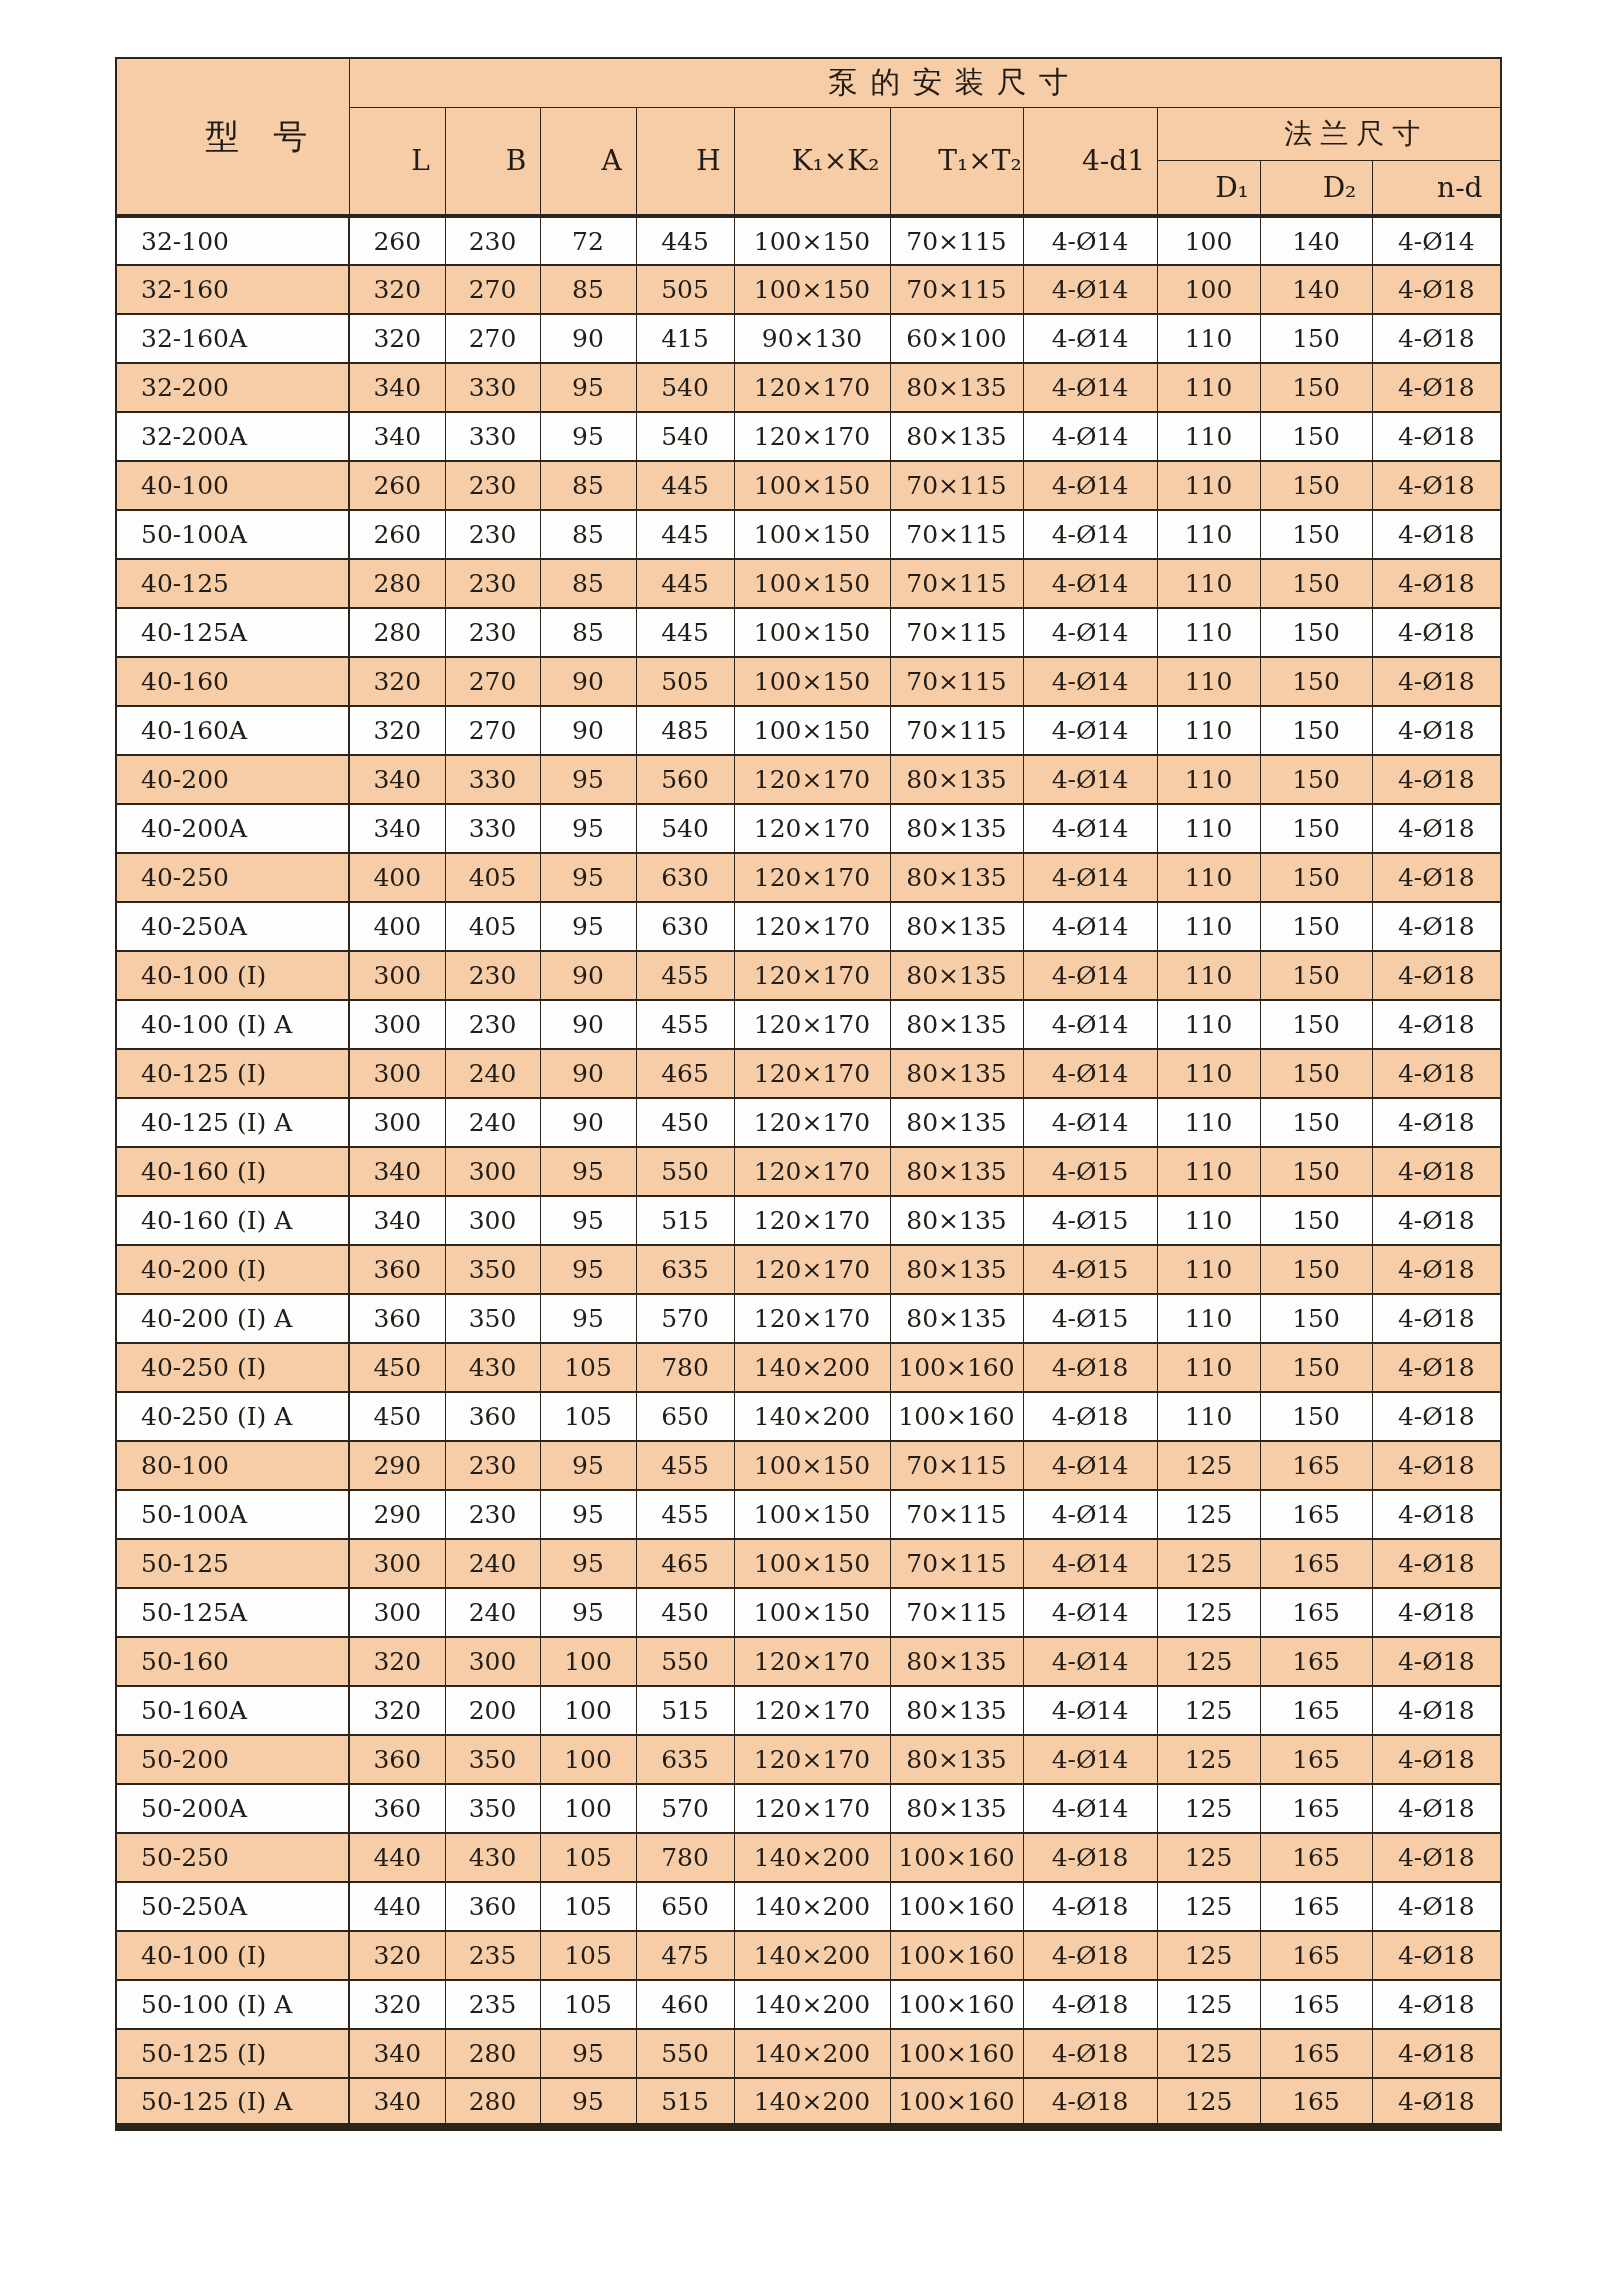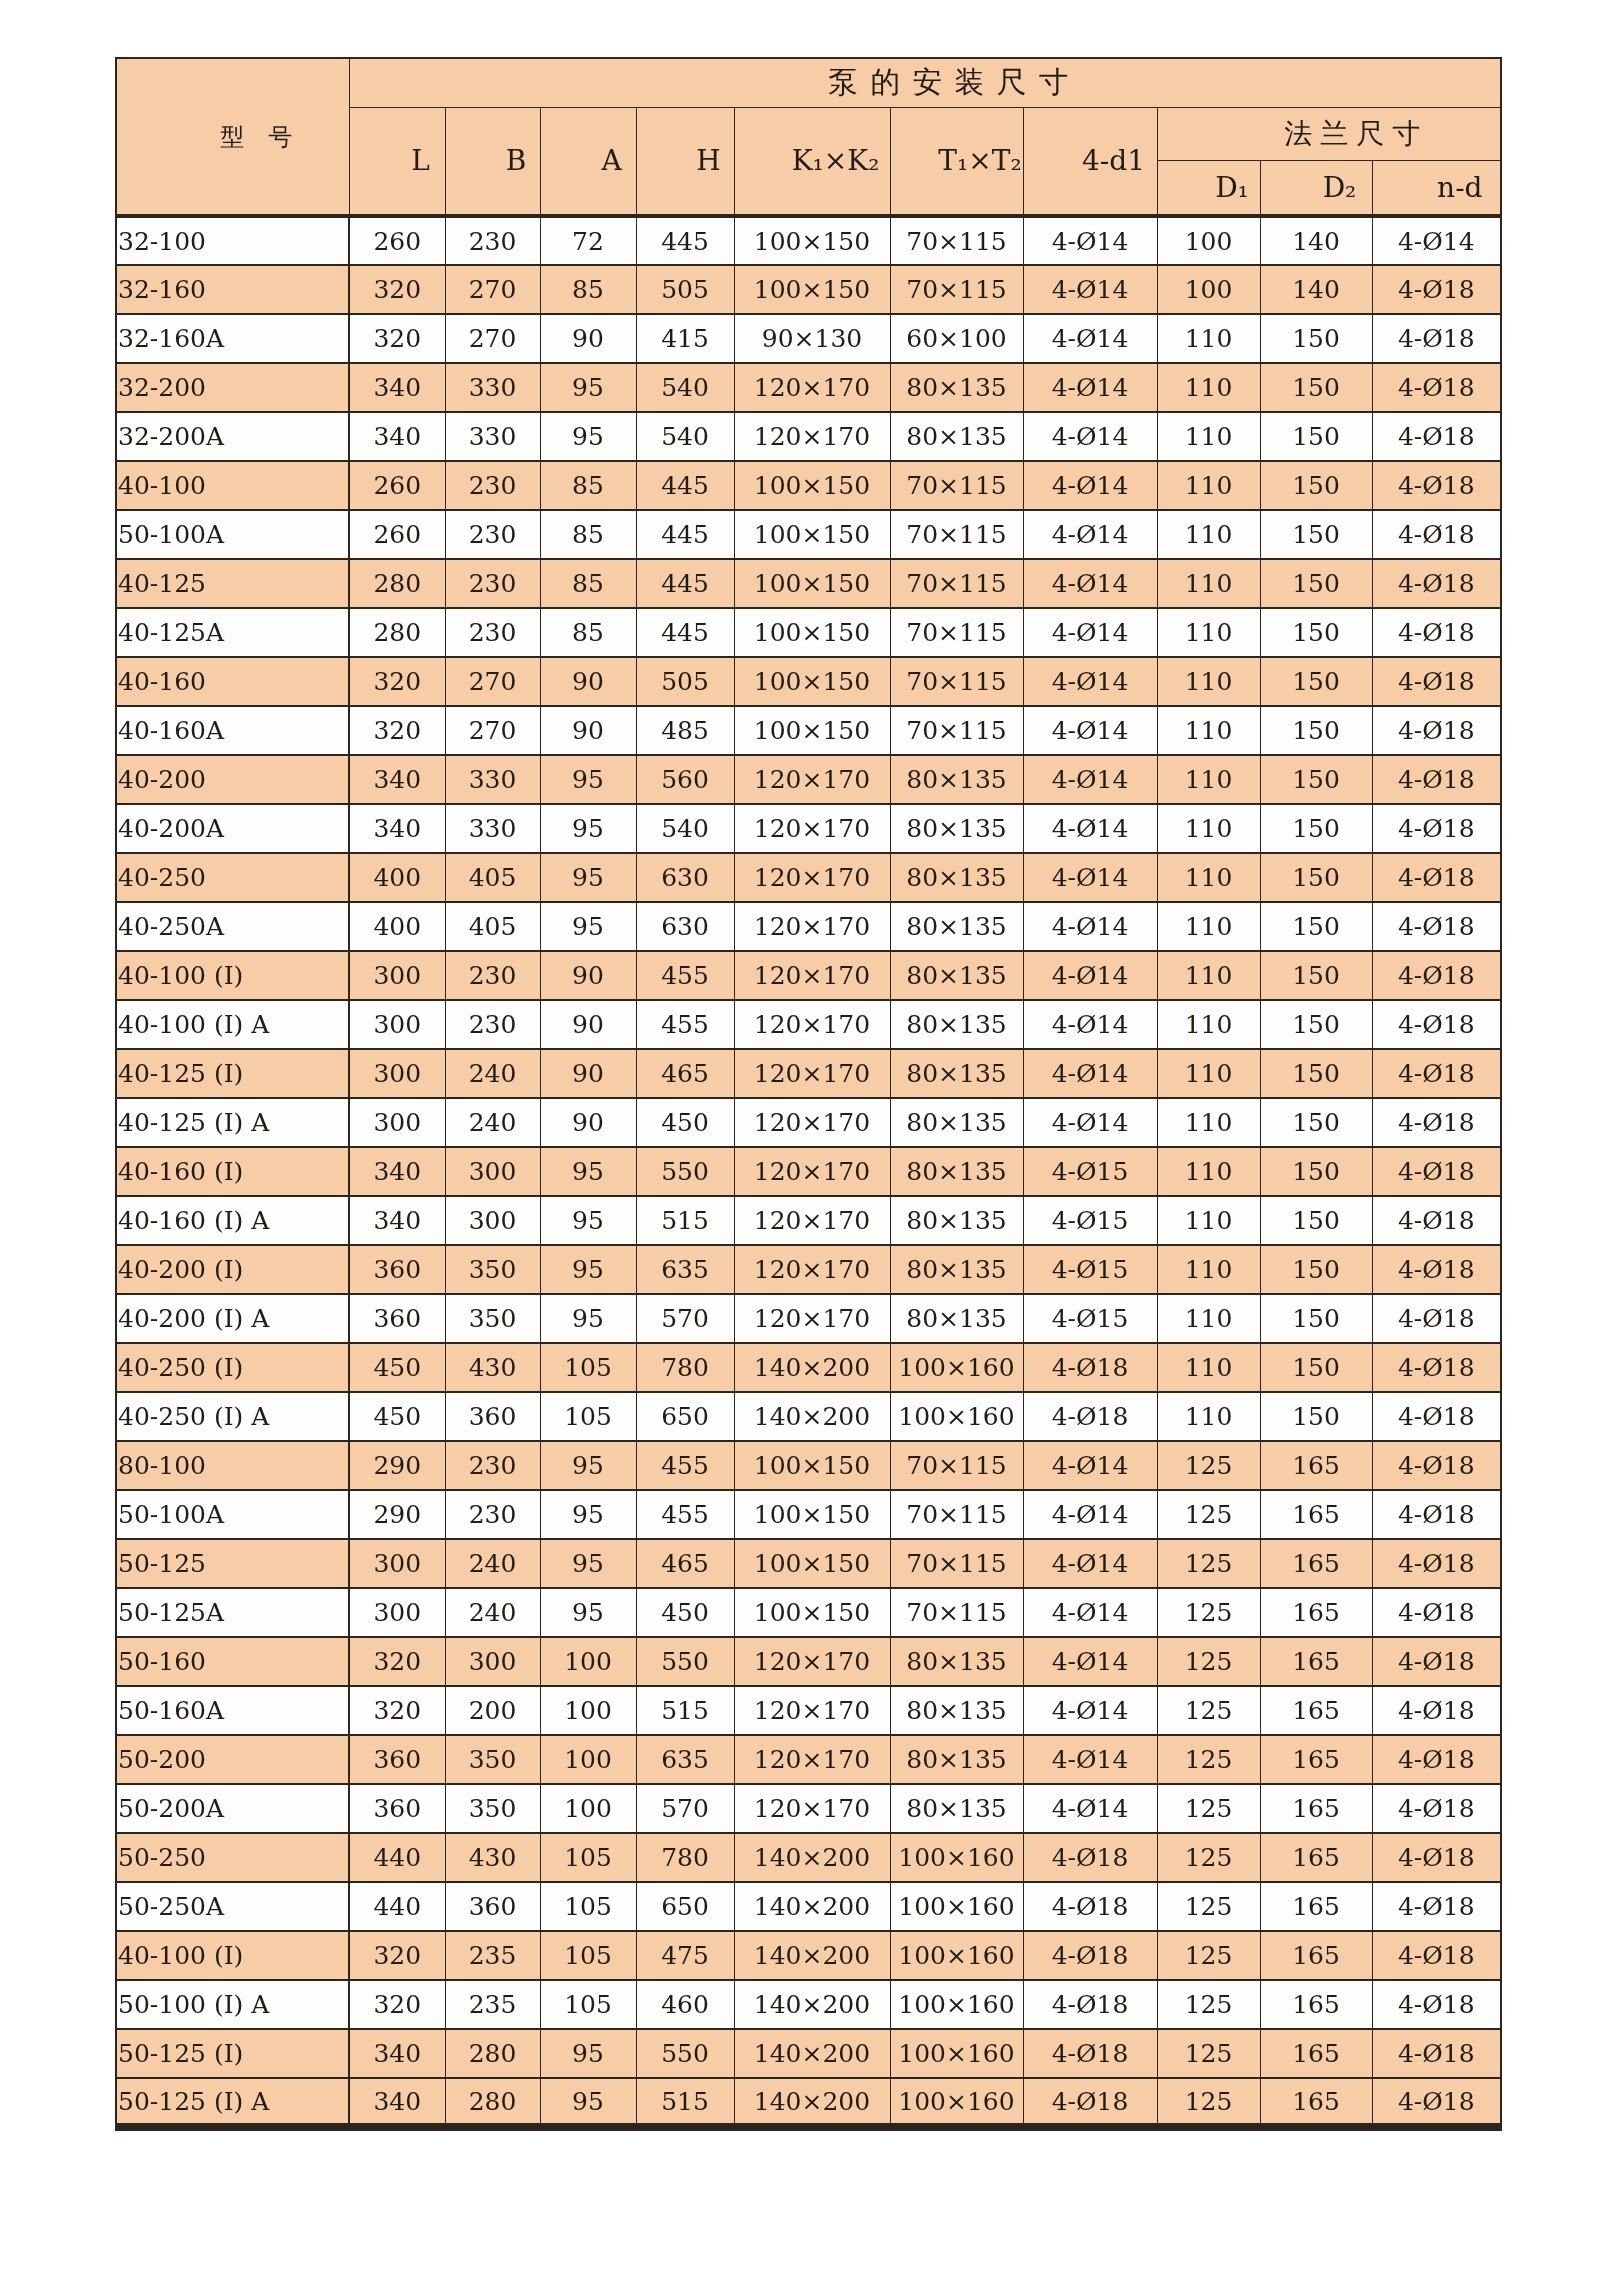--- a/index.html
+++ b/index.html
@@ -35,21 +35,21 @@
     white-space:nowrap;
   }
   .spec-table td{
     border-top-width:2.7px;
     border-bottom-width:2.7px;
     font-size:25px;
   }
   thead th{background:var(--shaded);font-weight:normal;padding-left:47px;}
   thead{border-bottom:4.5px solid var(--border);}
   .model-h{
-    font-size:24px;
+    font-size:34px;
     border-right-width:2.7px;
   }
   .install-h{
     font-size:29.6px;
     letter-spacing:12.5px;
     text-indent:12.5px;
     border-bottom-width:4.5px;
     height:49px;
   }
   .flange-h{
@@ -60,21 +60,21 @@
   }
   .col-h{font-size:28px;}
   .sub-h{font-size:28px;}
   tr.hdr2{height:53px;}
   tr.hdr3{height:56px;}
   tbody tr{height:49px;}
   tbody tr.shaded td{background:var(--shaded);}
   tbody tr.plain td{background:var(--plain);}
   td.model-cell{
     text-align:left;
-    padding-left:1px;
+    padding-left:24px;
     border-right-width:2.7px;
   }
 </style>
 </head>
 <body>
 
 <div class="page">
   <table class="spec-table">
     <colgroup>
       <col style="width:233px">

